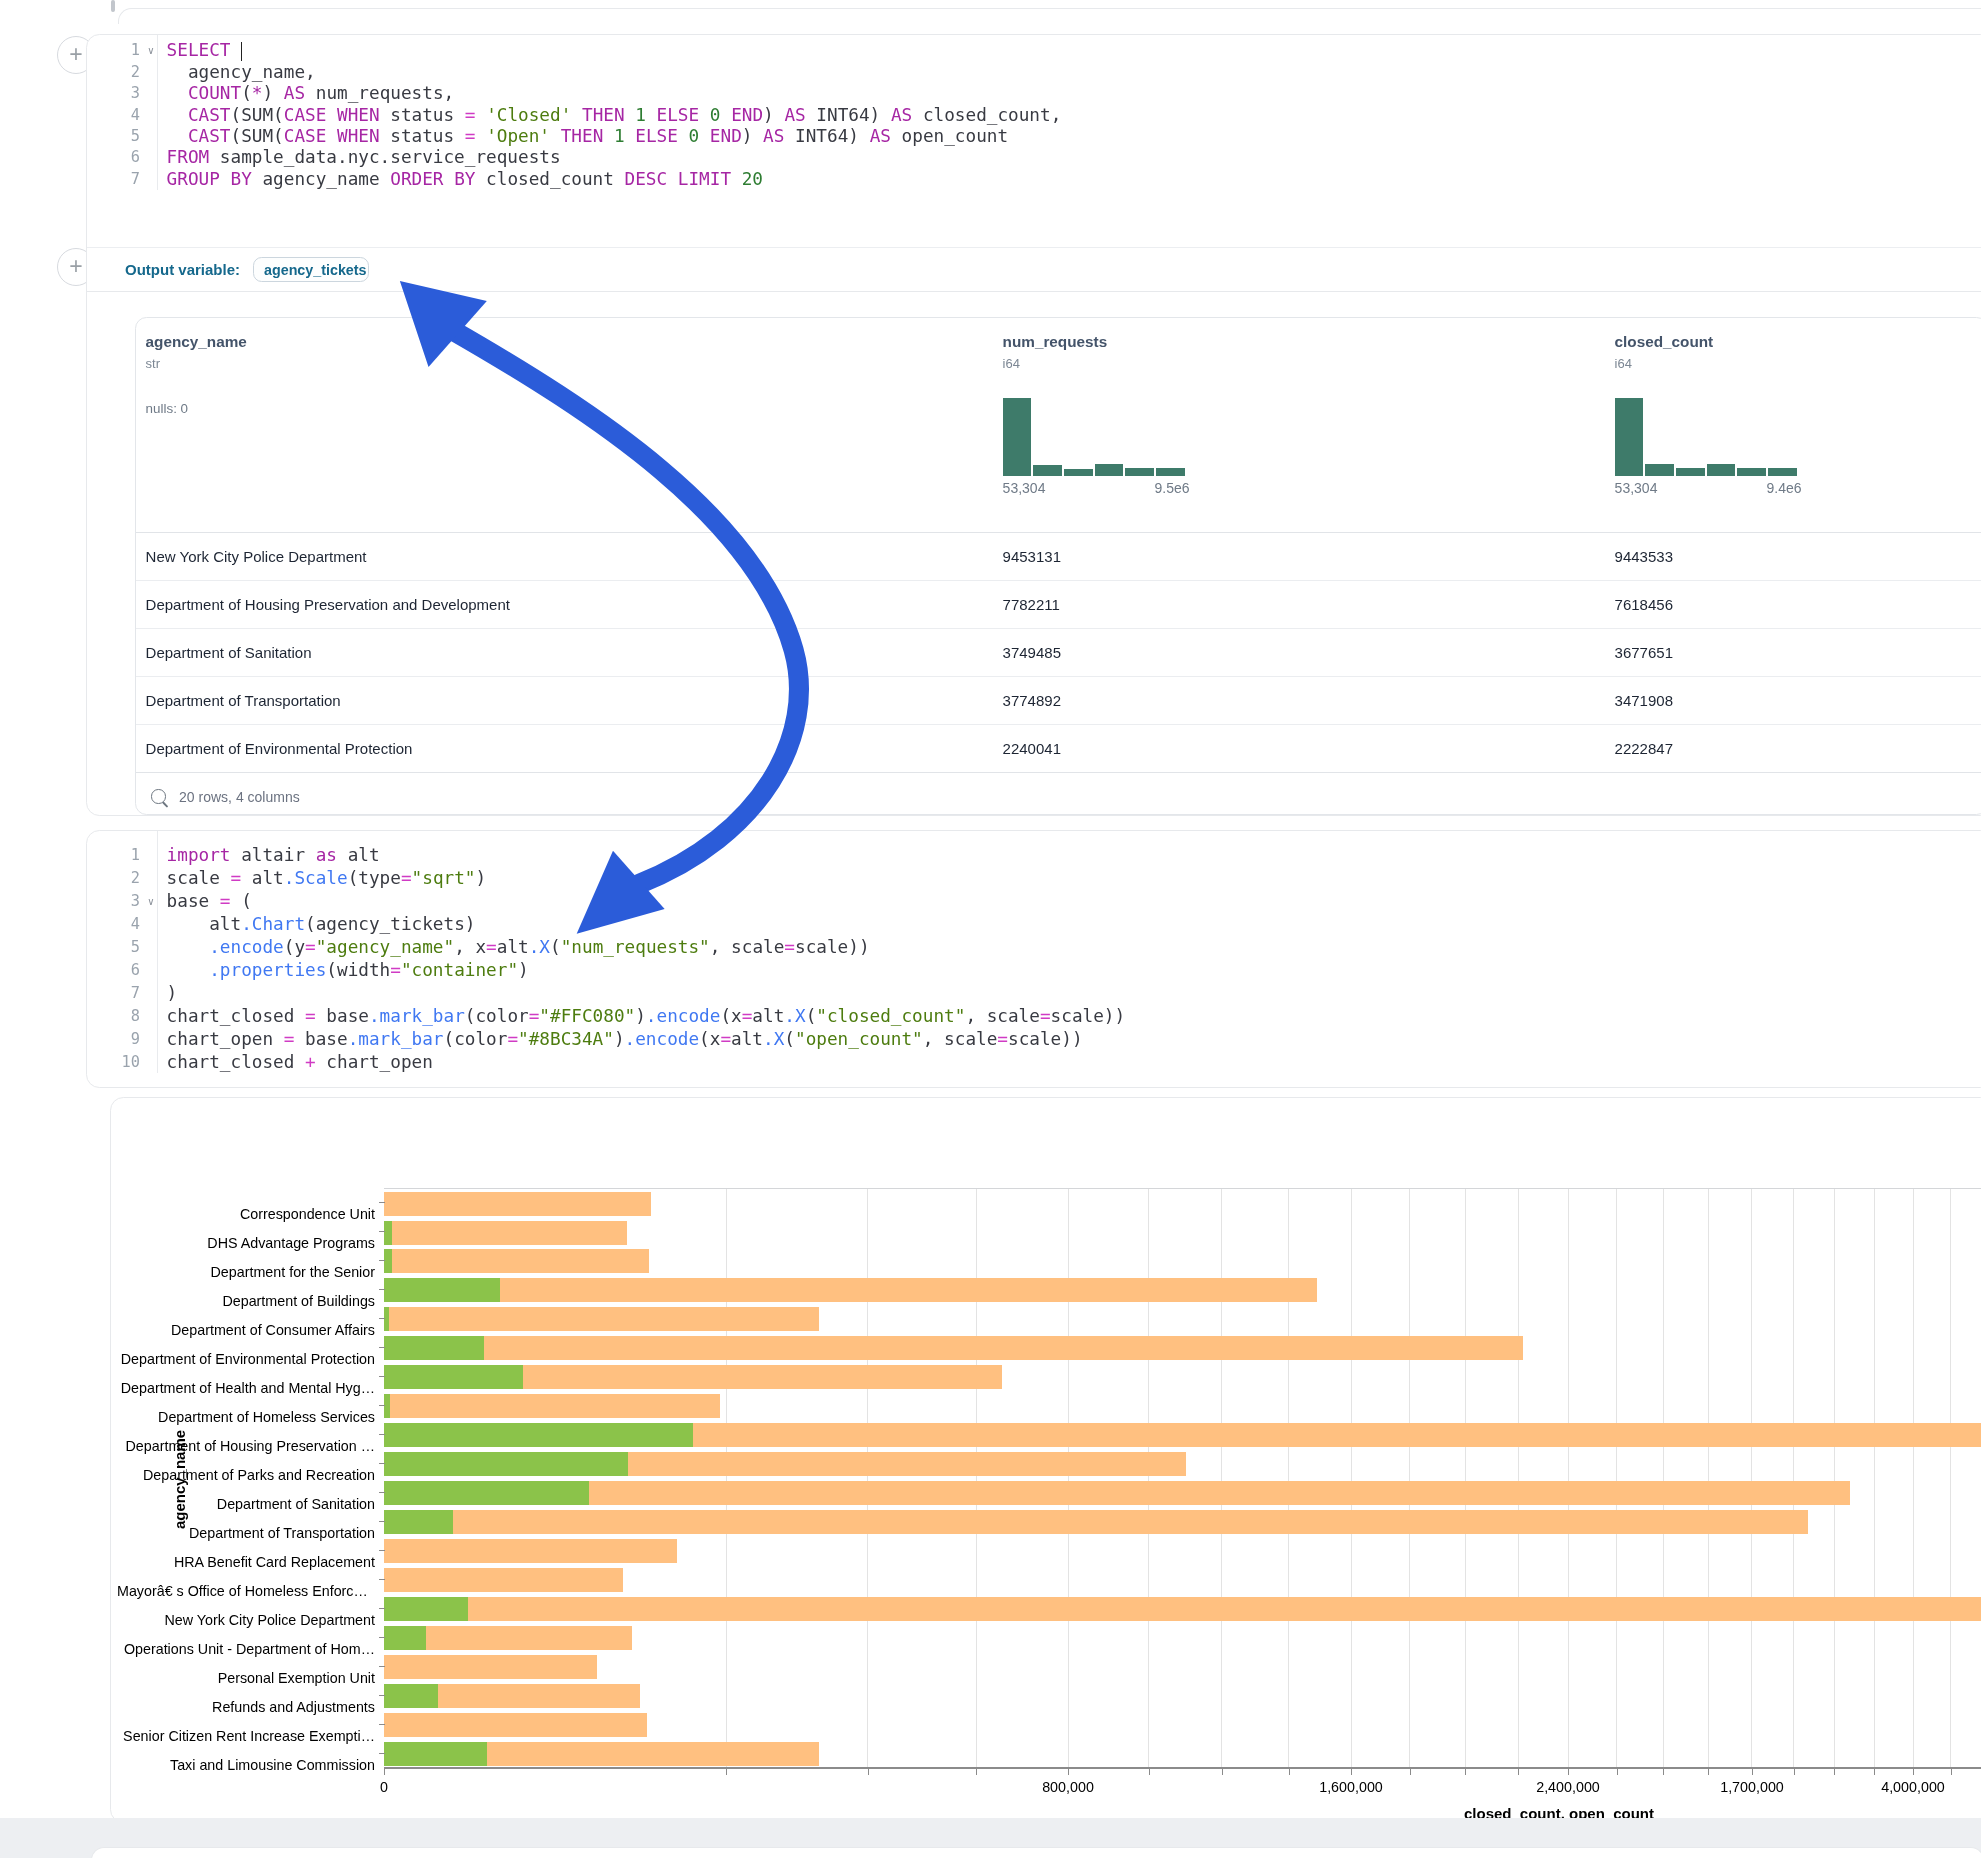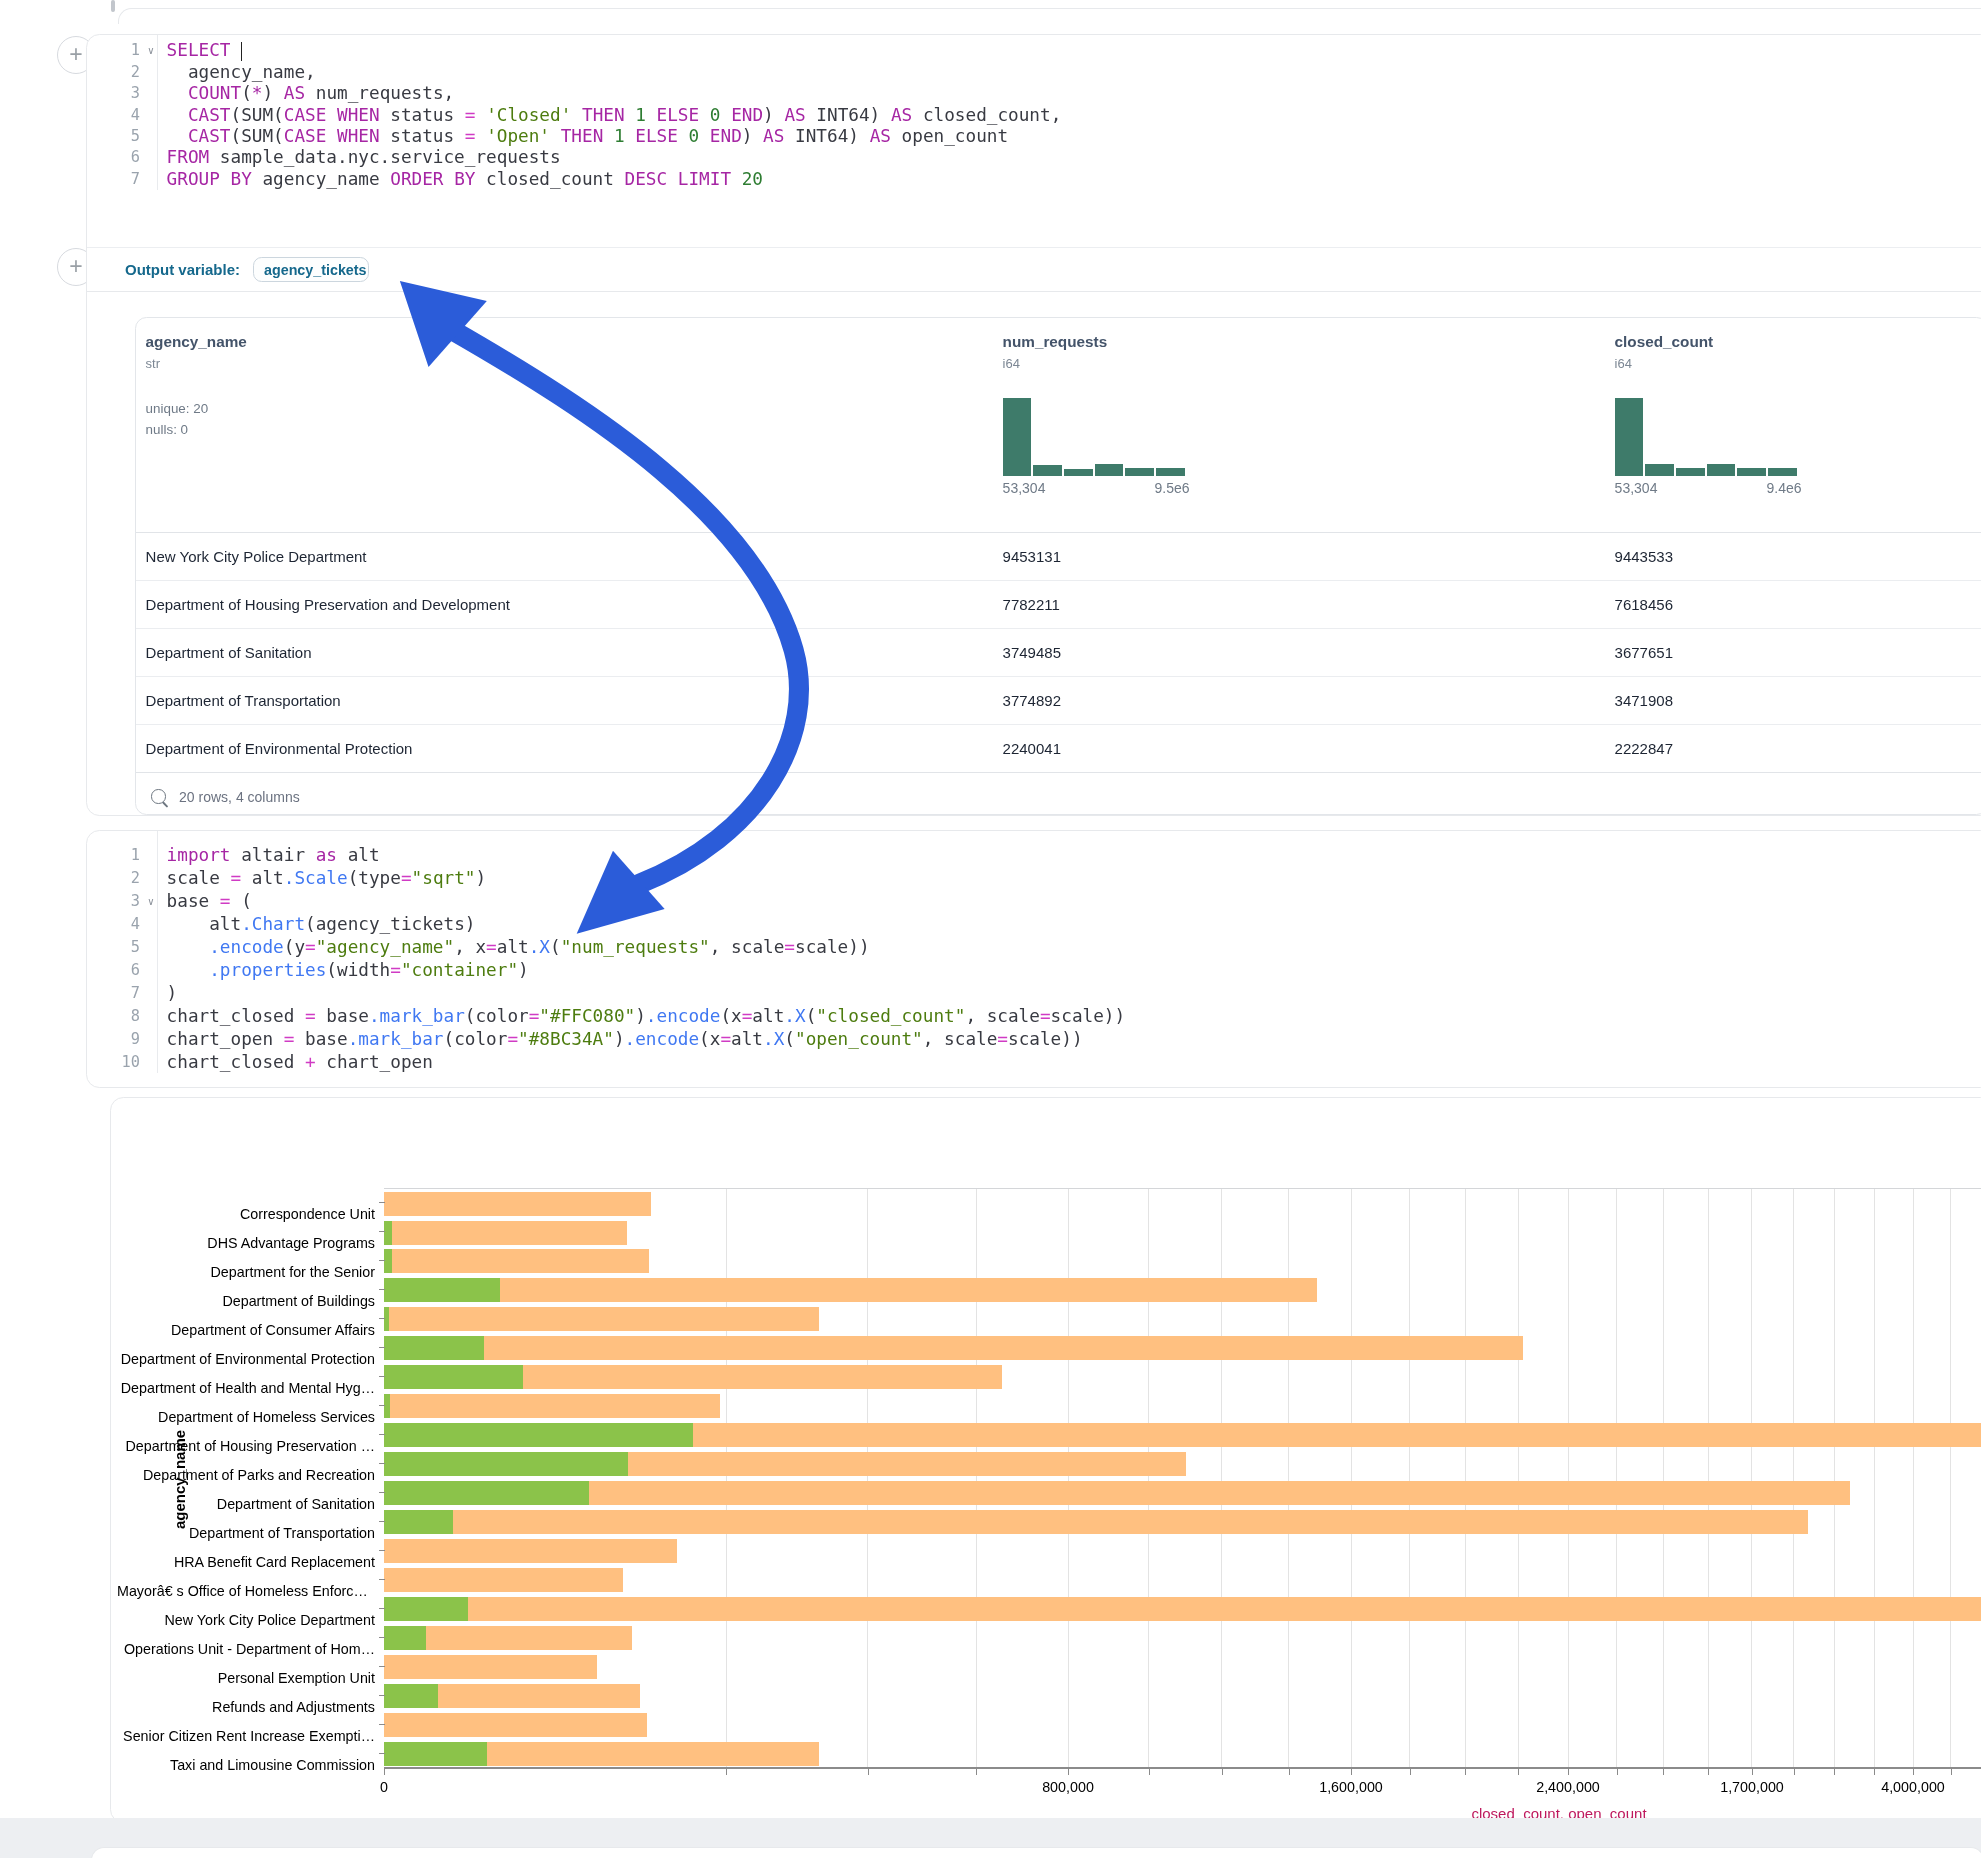--- a/index.html
+++ b/index.html
@@ -52,21 +52,21 @@
   .mag{width:12.4px;height:12.4px;border:1.9px solid #6e7781;border-radius:50%;position:relative;flex:0 0 auto;}
   .mag::after{content:"";position:absolute;width:2.4px;height:6.7px;background:#6e7781;left:11.5px;top:10.5px;transform:rotate(-45deg);border-radius:1.9px;}
   
   #chart-panel{overflow:hidden;}
   .plot{position:absolute;left:273px;top:90px;width:2349px;height:579px;border-top:1px solid #d4d6d9;}
   .gridline{position:absolute;top:0;bottom:0;width:1px;background:#e3e3e3;}
   .bar{position:absolute;height:24px;}
   .xaxis-line{position:absolute;left:273px;top:669px;width:1711px;height:1.9px;background:#8b8b8b;}
   .xtick{position:absolute;top:671px;width:1px;height:5.7px;background:#8b8b8b;}
   .xlab{position:absolute;top:681px;transform:translateX(-50%);font-size:14.3px;color:#000;}
-  .xtitle{position:absolute;top:707px;transform:translateX(-50%);font-size:15px;font-weight:normal;color:#be185d;}
+  .xtitle{position:absolute;top:707px;transform:translateX(-50%);font-size:15px;font-weight:bold;color:#000000;}
   .ylab{position:absolute;right:0;width:258px;text-align:right;font-size:14.3px;color:#000;white-space:nowrap;
         overflow:hidden;text-overflow:ellipsis;margin-top:12px;}
   .ytick{position:absolute;width:5.7px;height:1px;background:#8b8b8b;left:268px;}
   .ytitle{position:absolute;left:19px;font-size:15px;font-weight:bold;color:#000;
           transform:rotate(-90deg);transform-origin:center;white-space:nowrap;}
   
   .plus-btn{position:absolute;width:36px;height:36px;border:1px solid #d7dadf;border-radius:50%;background:#fff;
             color:#9aa0a6;font-size:23px;line-height:34px;text-align:center;font-weight:400;}
   .top-fragment{position:absolute;left:118px;top:7.6px;width:1864px;height:15.3px;
                 border-top:1px solid #e7e9ec;border-left:1px solid #e7e9ec;border-top-left-radius:13.4px;}
@@ -100,21 +100,20 @@
     <span class="outvar-label">Output variable:</span>
     <span class="outvar-chip">agency_tickets</span>
   </div>
 
   <div class="table-card" style="left:48px;top:282px;width:1853px;height:498px;">
     <div class="tgrid thead" id="table-head">
         <div class="thcell">
           <div class="col-name">agency_name</div>
           <div class="col-type">str</div>
           <div class="col-stats">
-            <div>unique: 20</div>
             <div>nulls: 0</div>
           </div>
         </div>
         <div class="thcell">
           <div class="col-name">num_requests</div>
           <div class="col-type">i64</div>
           <div class="hist">
             <div class="hist-bars">
               <div style="height: 78px;"></div>
               <div style="height: 11.5px;"></div>

